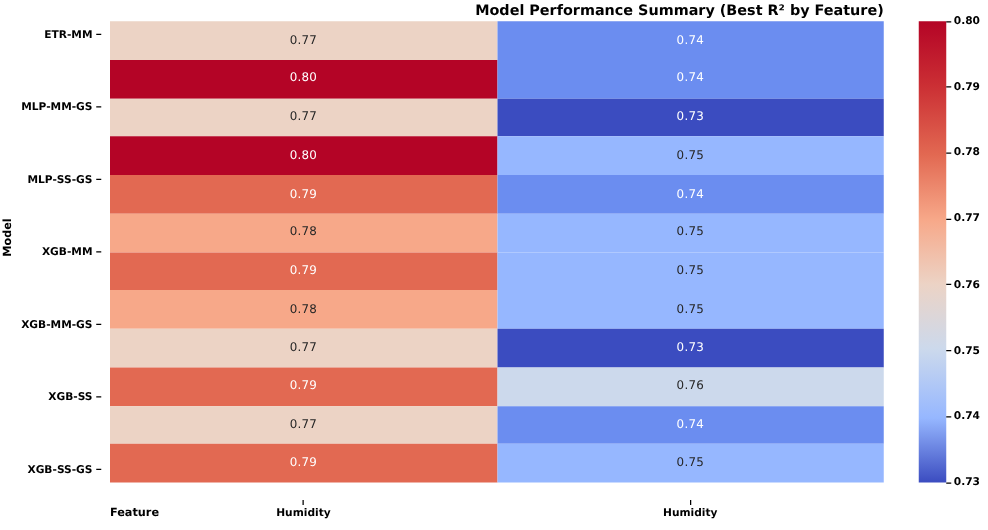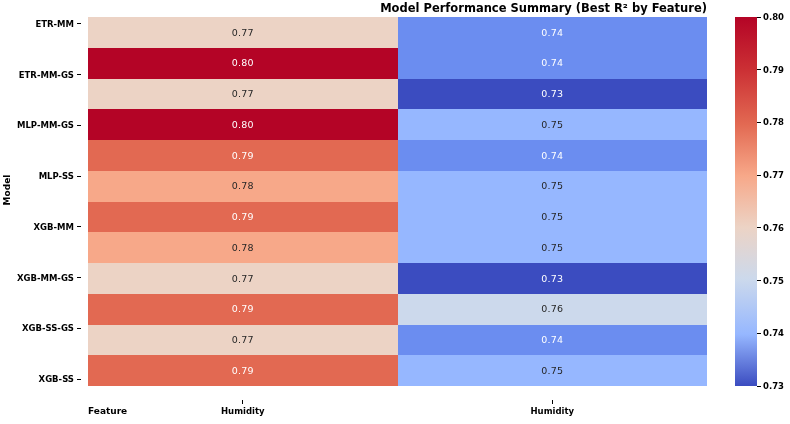--- a/index.html
+++ b/index.html
@@ -172,45 +172,41 @@
   <div id="chart-title">Model Performance Summary (Best R² by Feature)</div>
 
   <div id="y-axis-label">Model</div>
 
   <div id="y-tick-labels">
     <div class="y-tick">
         <span>ETR-MM</span>
         <span class="tickmark"></span>
       </div>
     <div class="y-tick">
-        <span>ETR-MM-GS</span>
-        <span class="tickmark"></span>
-      </div>
-    <div class="y-tick">
         <span>MLP-MM-GS</span>
         <span class="tickmark"></span>
       </div>
     <div class="y-tick">
-        <span>MLP-SS</span>
+        <span>MLP-SS-GS</span>
         <span class="tickmark"></span>
       </div>
     <div class="y-tick">
         <span>XGB-MM</span>
         <span class="tickmark"></span>
       </div>
     <div class="y-tick">
         <span>XGB-MM-GS</span>
         <span class="tickmark"></span>
       </div>
     <div class="y-tick">
+        <span>XGB-SS</span>
+        <span class="tickmark"></span>
+      </div>
+    <div class="y-tick">
         <span>XGB-SS-GS</span>
-        <span class="tickmark"></span>
-      </div>
-    <div class="y-tick">
-        <span>XGB-SS</span>
         <span class="tickmark"></span>
       </div>
   </div>
 
   <div id="plot-area">
       <div class="heat-cell" style="background: rgb(236, 211, 197);">
         <span style="color: rgb(38, 38, 38);">0.77</span>
       </div>
       <div class="heat-cell" style="background: rgb(107, 141, 240);">
         <span style="color: rgb(255, 255, 255);">0.74</span>

